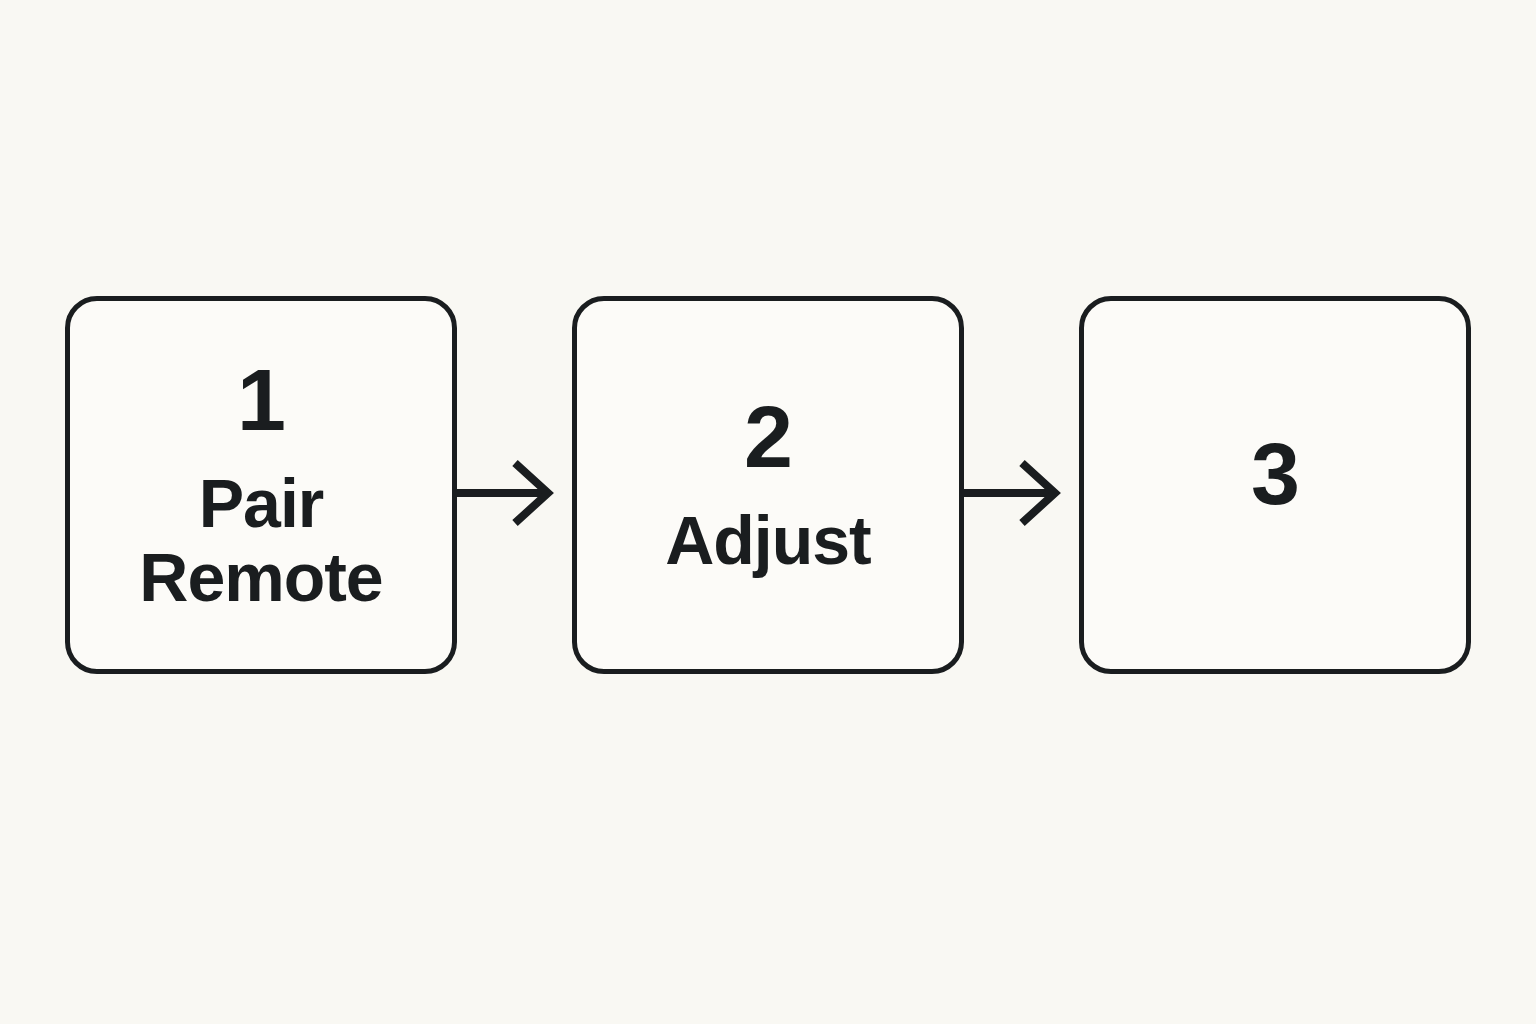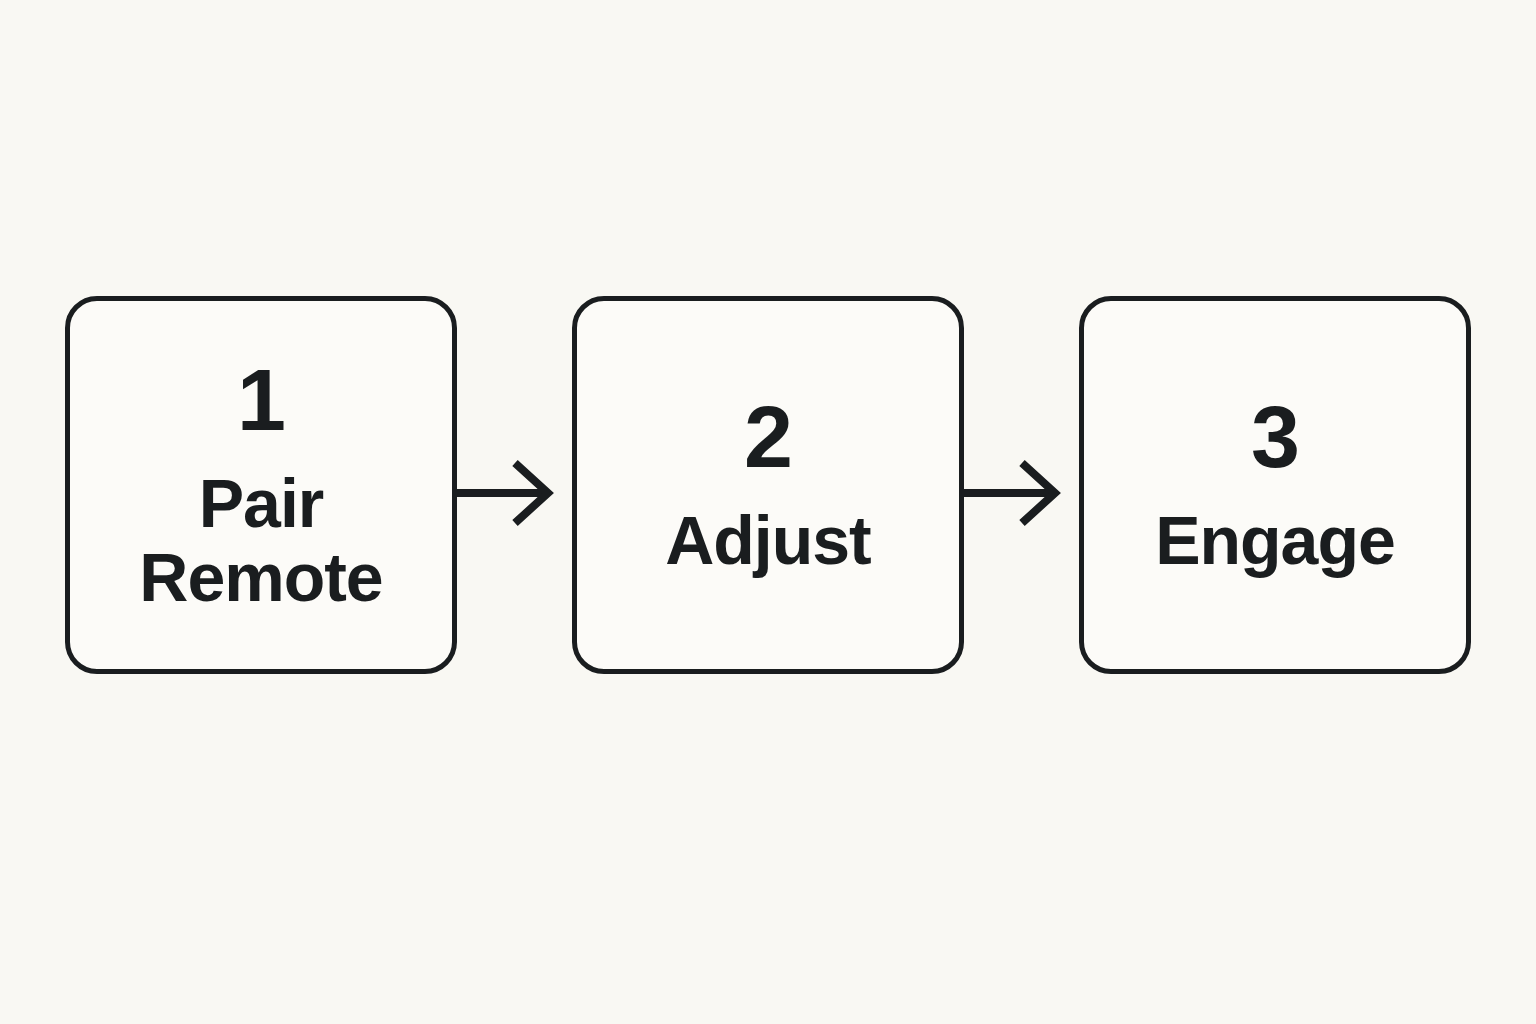--- a/index.html
+++ b/index.html
@@ -97,18 +97,17 @@
     <div class="arrow">
       <svg viewBox="0 0 115 100" fill="none" stroke="currentColor" stroke-width="8">
         <path d="M0 50 H86"></path>
         <path d="M58 20 L91 50 L58 80"></path>
       </svg>
     </div>
 
     <div class="step-box">
       <div class="step-number">3</div>
       <div class="step-label">
-        <span class="step-label-line">Engage</span>
       </div>
     </div>
 
   </div>
 </div>
 
 </body></html>

